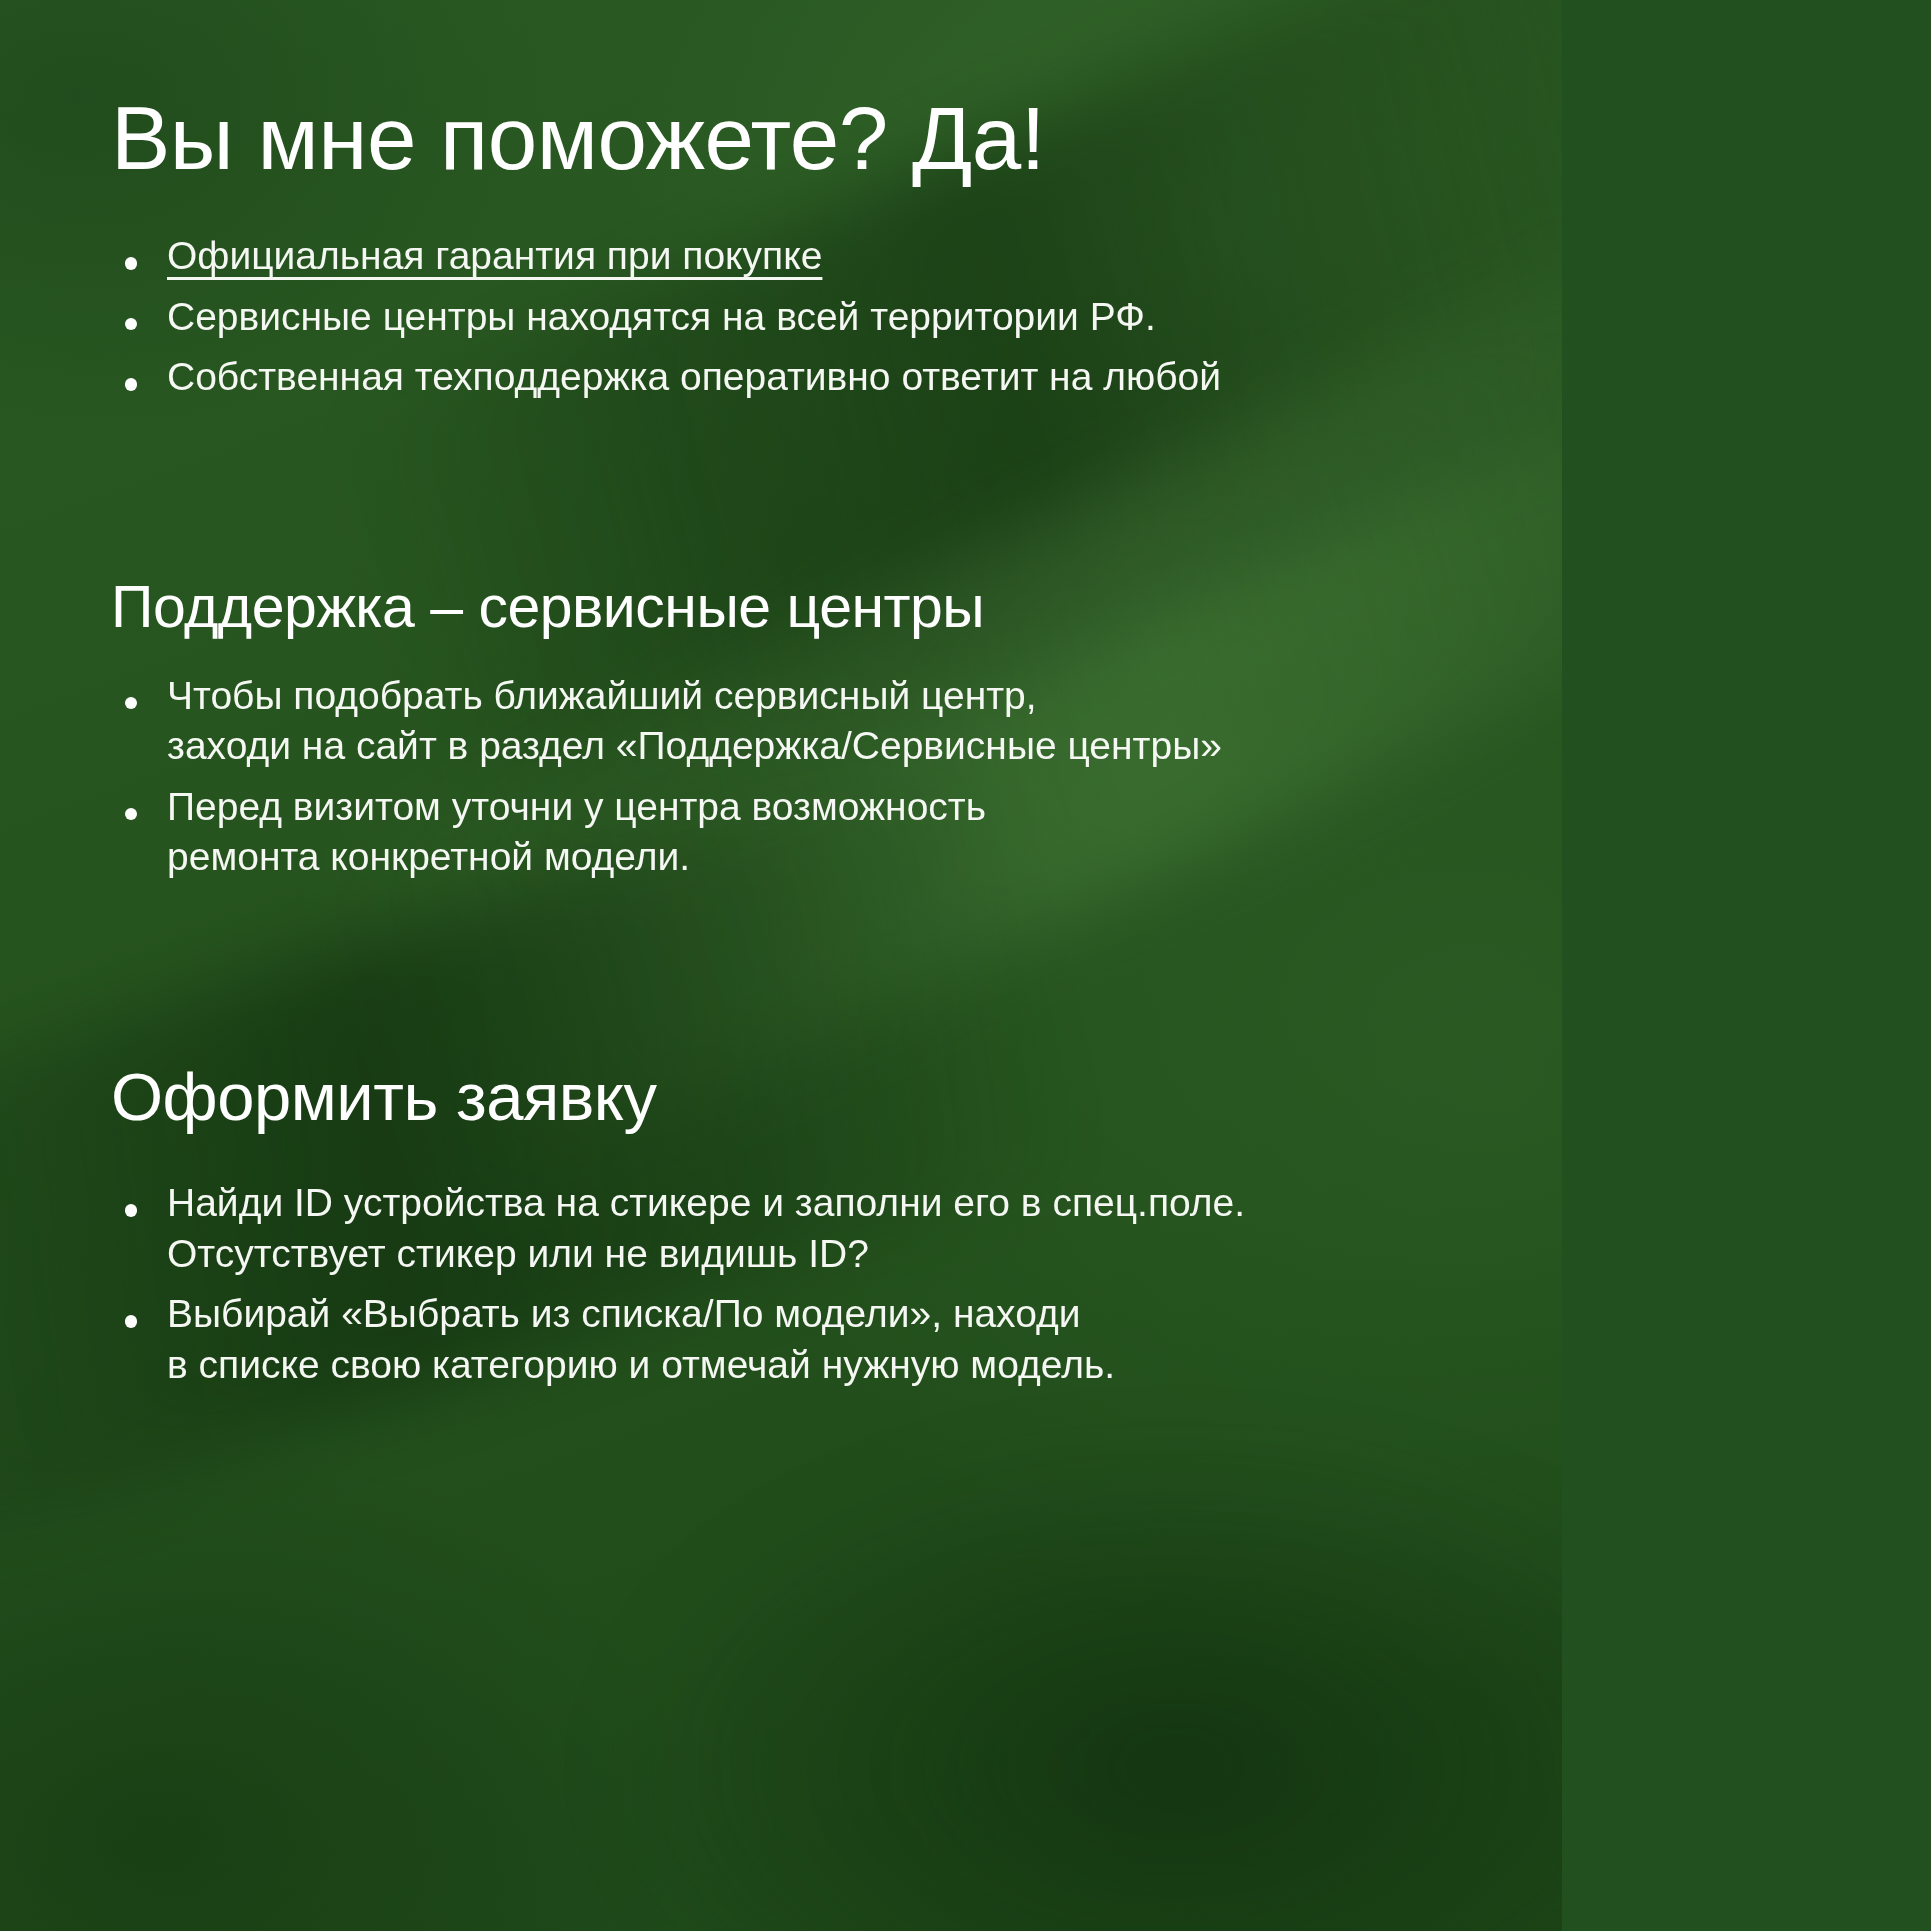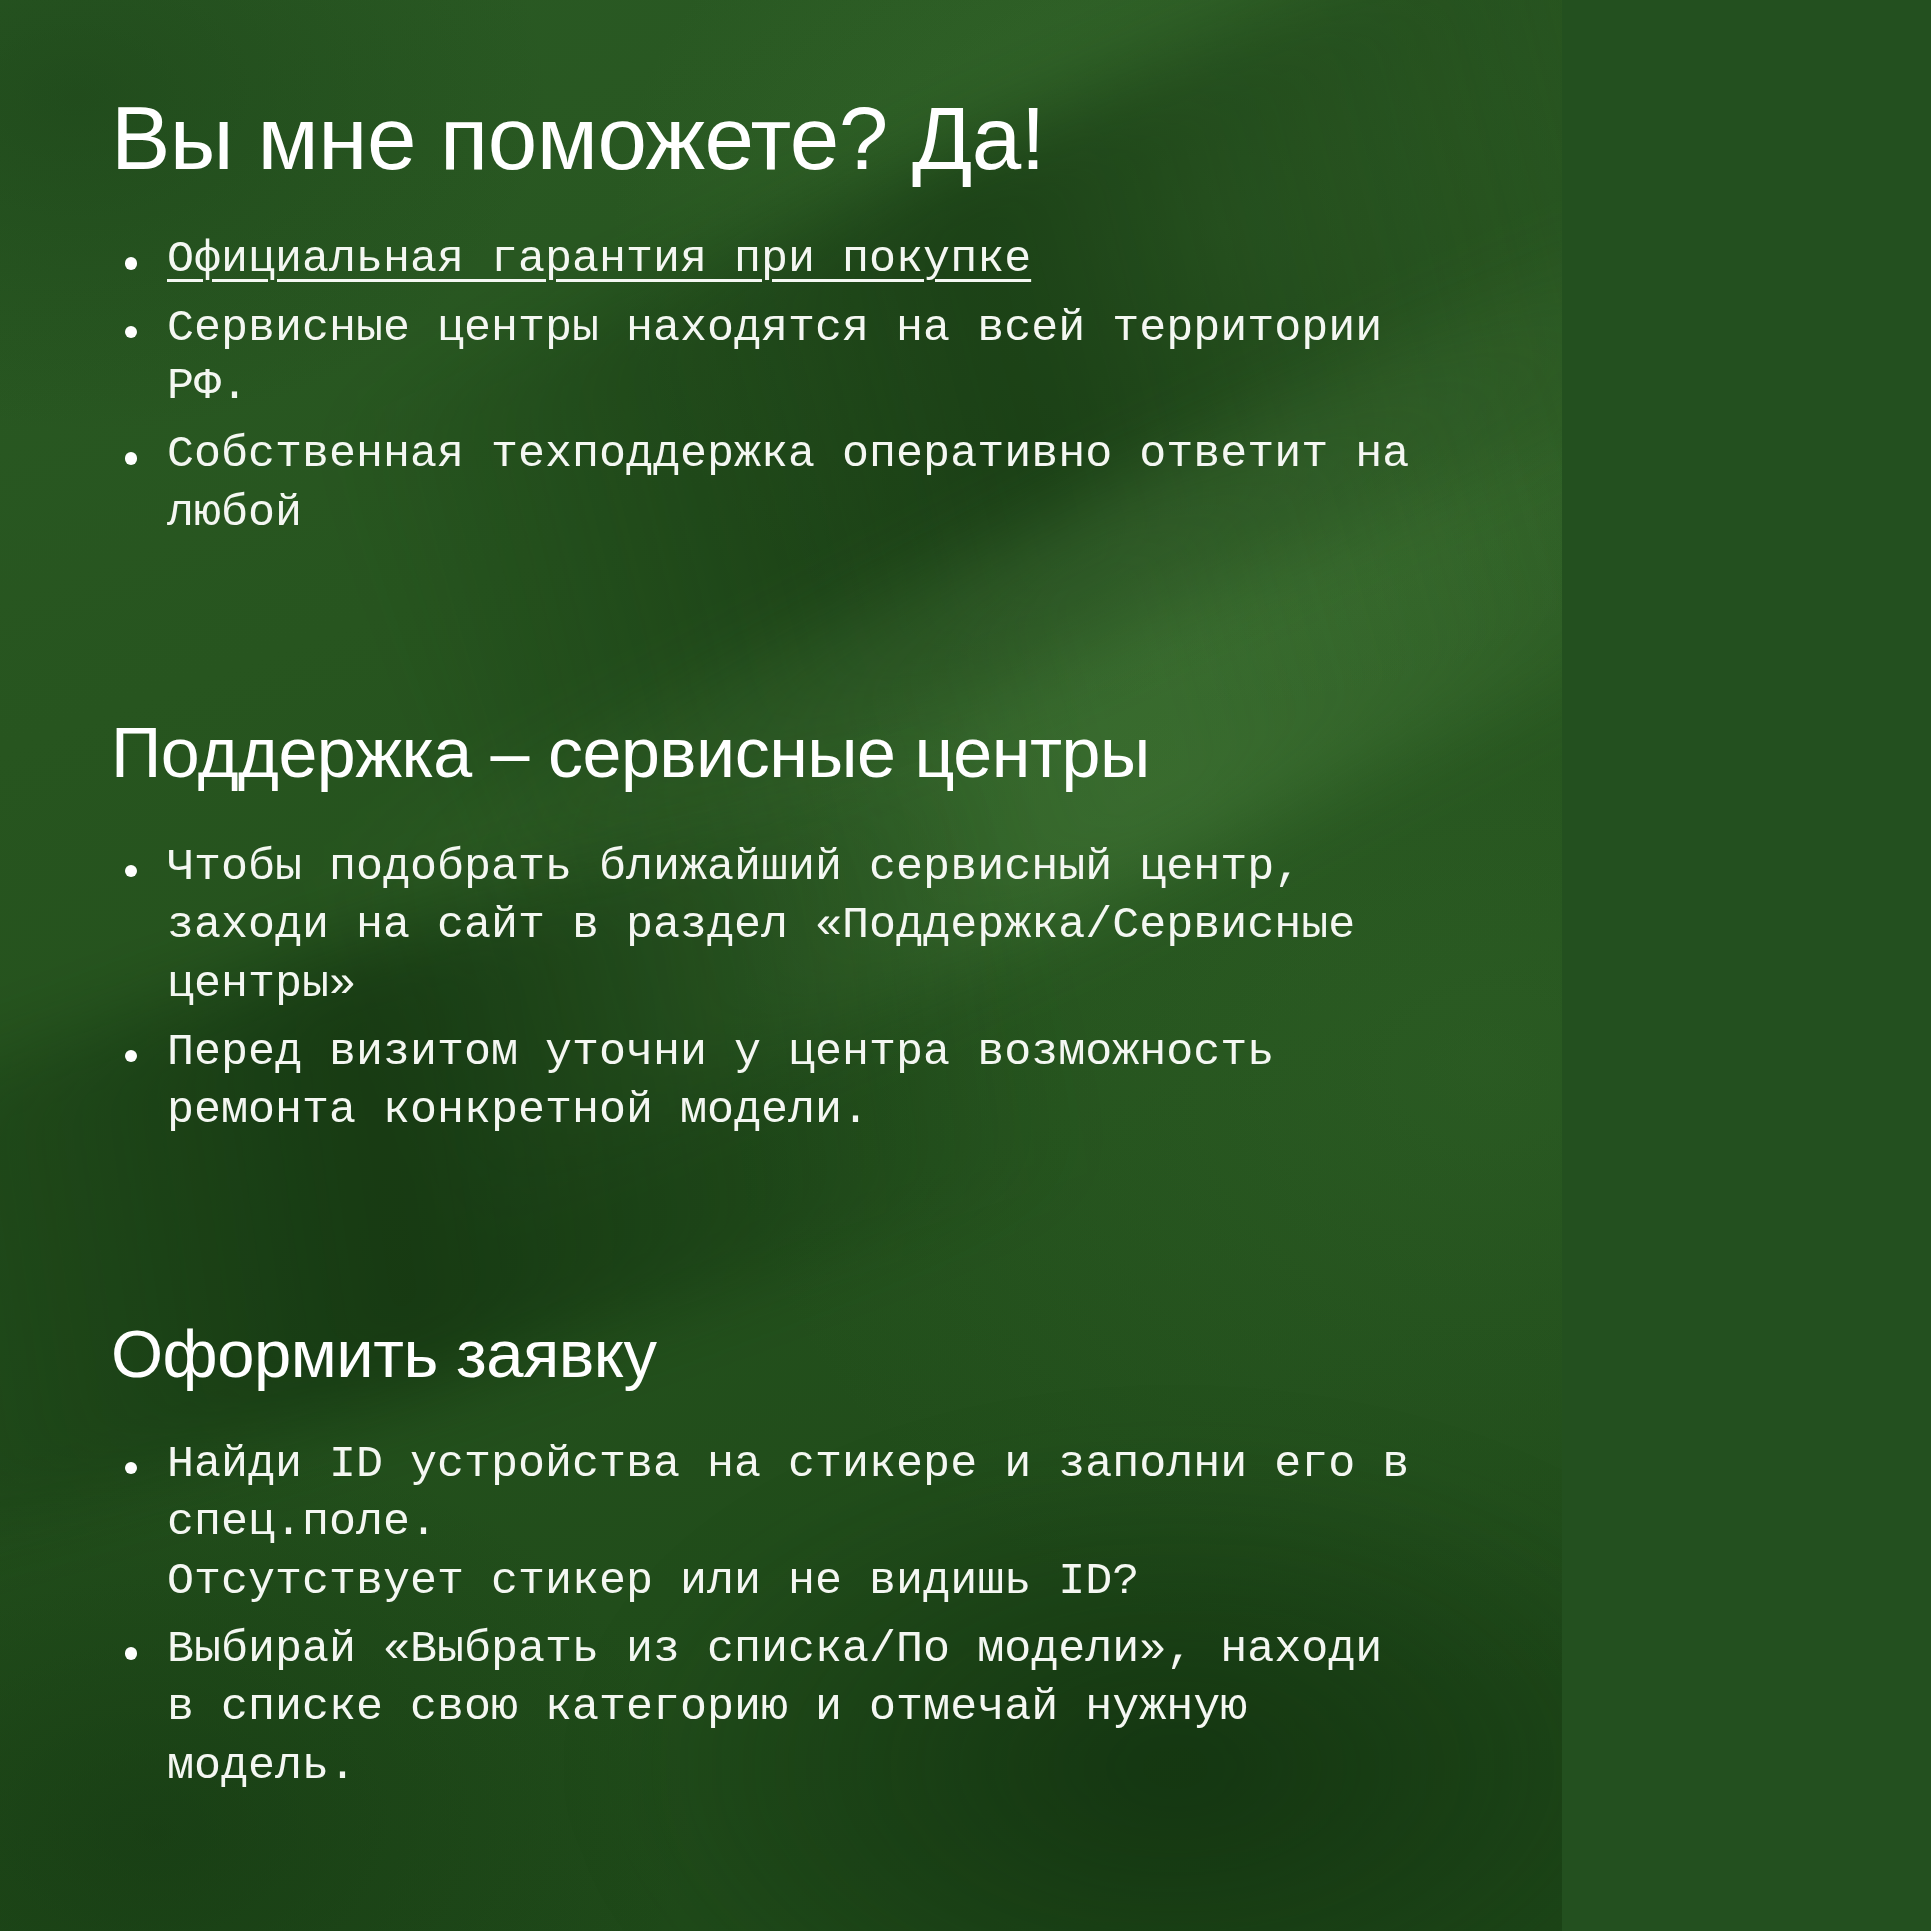--- a/index.html
+++ b/index.html
@@ -68,40 +68,39 @@
 
   h1, h2 {
     margin: 0;
     color: #ffffff;
     font-weight: 400;
     letter-spacing: -0.5px;
     line-height: 1.05;
   }
 
   .title-1 { font-size: 89px; margin-bottom: 46px; }
-  .title-2 { font-size: 70px; margin-bottom: 48px; }
+  .title-2 { font-size: 59px; margin-bottom: 32px; }
   .title-3 { font-size: 67px; margin-bottom: 46px; }
 
   .gap-1 { height: 164px; }
   .gap-2 { height: 169px; }
 
   ul.bullets {
     list-style: none;
     margin: 0;
     padding: 0;
   }
   ul.bullets li {
     position: relative;
     padding-left: 56px;
     color: #f4f7f2;
-    font-size: 45px;
+    font-size: 39px;
     line-height: 1.30;
     margin-bottom: 9.7px;
     font-weight: 400;
-    font-family: Liberation Mono, monospace;
   }
   ul.bullets li::before {
     content: "";
     position: absolute;
     left: 13.5px;
     top: 26px;
     width: 12.6px;
     height: 12.6px;
     border-radius: 50%;
     background: #ffffff;

